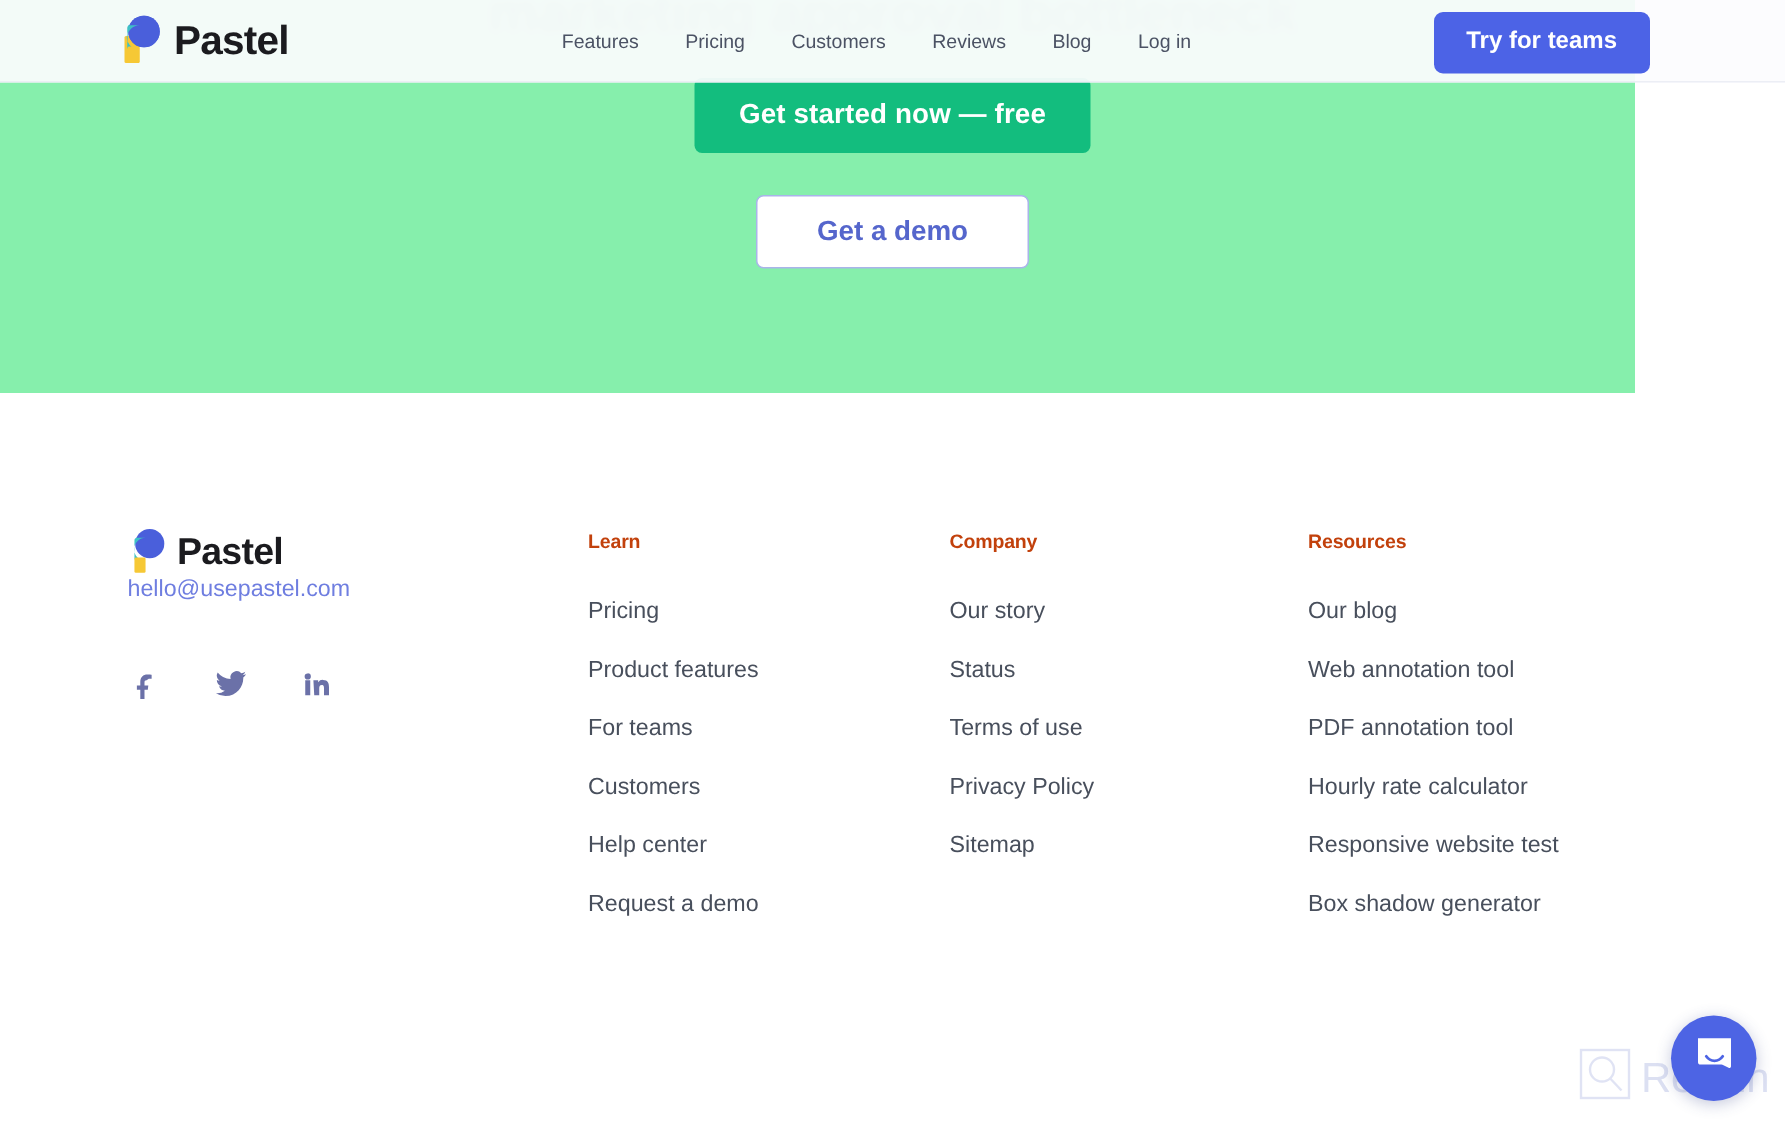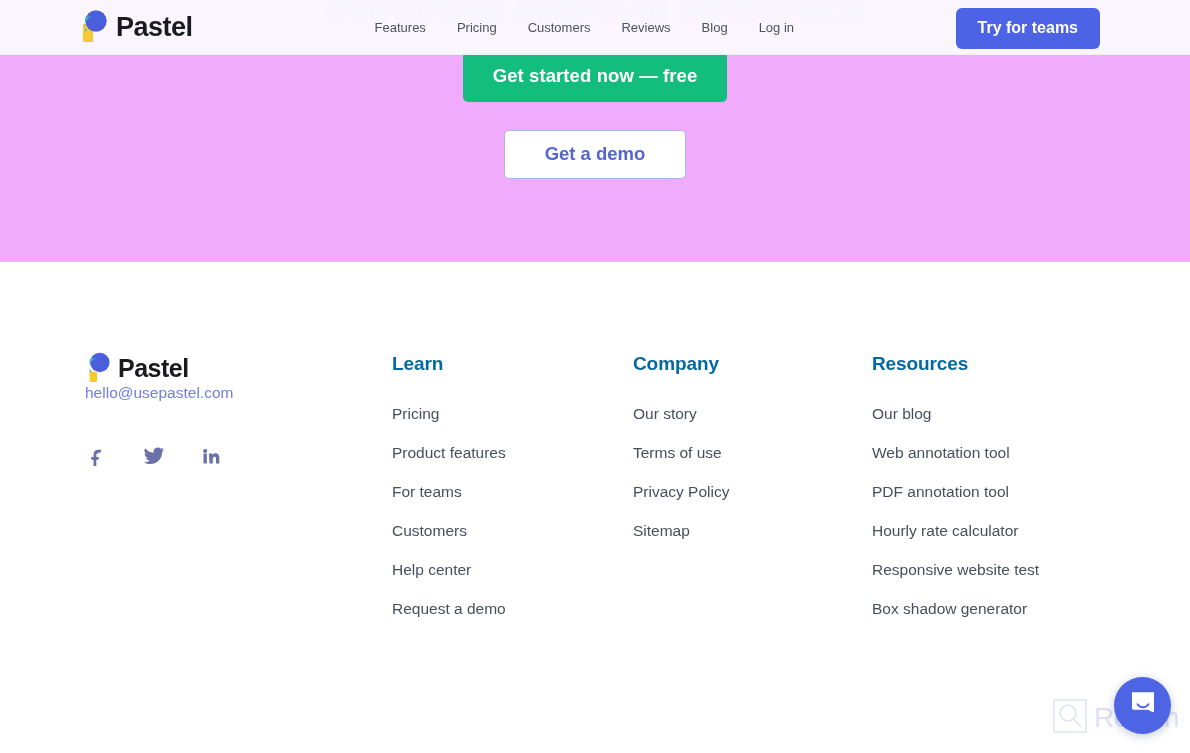--- a/index.html
+++ b/index.html
@@ -12,23 +12,23 @@
     font-family: "Liberation Sans", sans-serif;
     background: #ffffff;
     position: relative;
     -webkit-font-smoothing: antialiased;
   }
 
   
   .hero-band {
     position: absolute;
     left: 0; top: 0;
-    width: 1190px;
+    width: 1090px;
     height: 262px;
-    background: #f0abfc;
+    background: #86efac;
   }
   .hero-ghost-text {
     position: absolute;
     left: 0; top: -12px;
     width: 1190px;
     text-align: center;
     font-size: 38px;
     font-weight: 700;
     letter-spacing: -0.4px;
     color: #2f3b52;
@@ -196,23 +196,23 @@
 
   .footer-col {
     position: absolute;
     top: 92px;
   }
   .col-learn     { left: 392px; width: 220px; }
   .col-company   { left: 633px; width: 220px; }
   .col-resources { left: 872px; width: 250px; }
 
   .footer-heading {
-    font-size: 19px;
-    font-weight: 700;
-    color: #0369a1;
+    font-size: 13px;
+    font-weight: 700;
+    color: #c2410c;
     letter-spacing: -0.1px;
     margin-bottom: 31px;
     line-height: 1;
   }
   .footer-link {
     display: block;
     font-size: 15.5px;
     color: #484f5c;
     text-decoration: none;
     margin-bottom: 18px;
@@ -342,20 +342,21 @@
       <a class="footer-link">Product features</a>
       <a class="footer-link">For teams</a>
       <a class="footer-link">Customers</a>
       <a class="footer-link">Help center</a>
       <a class="footer-link">Request a demo</a>
     </div>
 
     <div class="footer-col col-company">
       <div class="footer-heading">Company</div>
       <a class="footer-link">Our story</a>
+      <a class="footer-link">Status</a>
       <a class="footer-link">Terms of use</a>
       <a class="footer-link">Privacy Policy</a>
       <a class="footer-link">Sitemap</a>
     </div>
 
     <div class="footer-col col-resources">
       <div class="footer-heading">Resources</div>
       <a class="footer-link">Our blog</a>
       <a class="footer-link">Web annotation tool</a>
       <a class="footer-link">PDF annotation tool</a>

